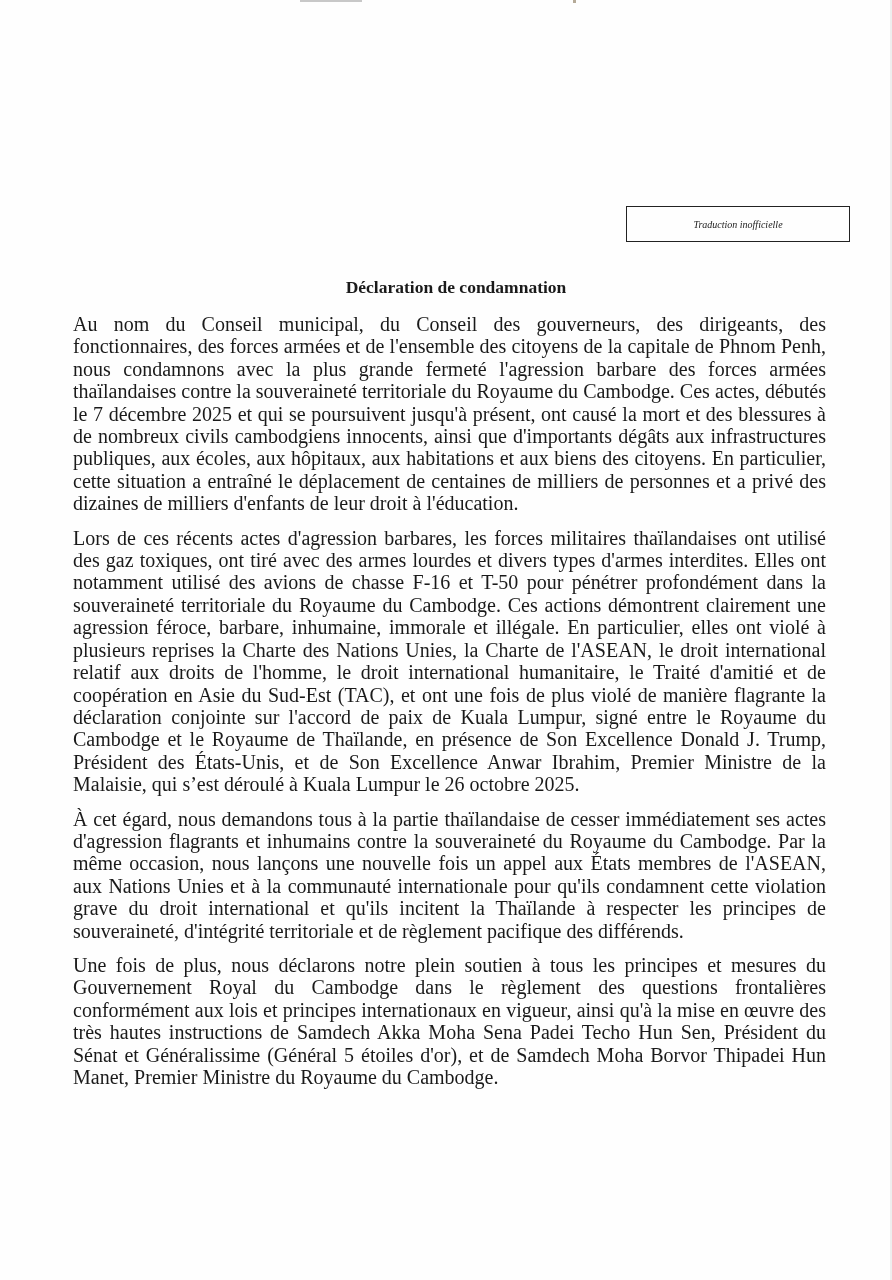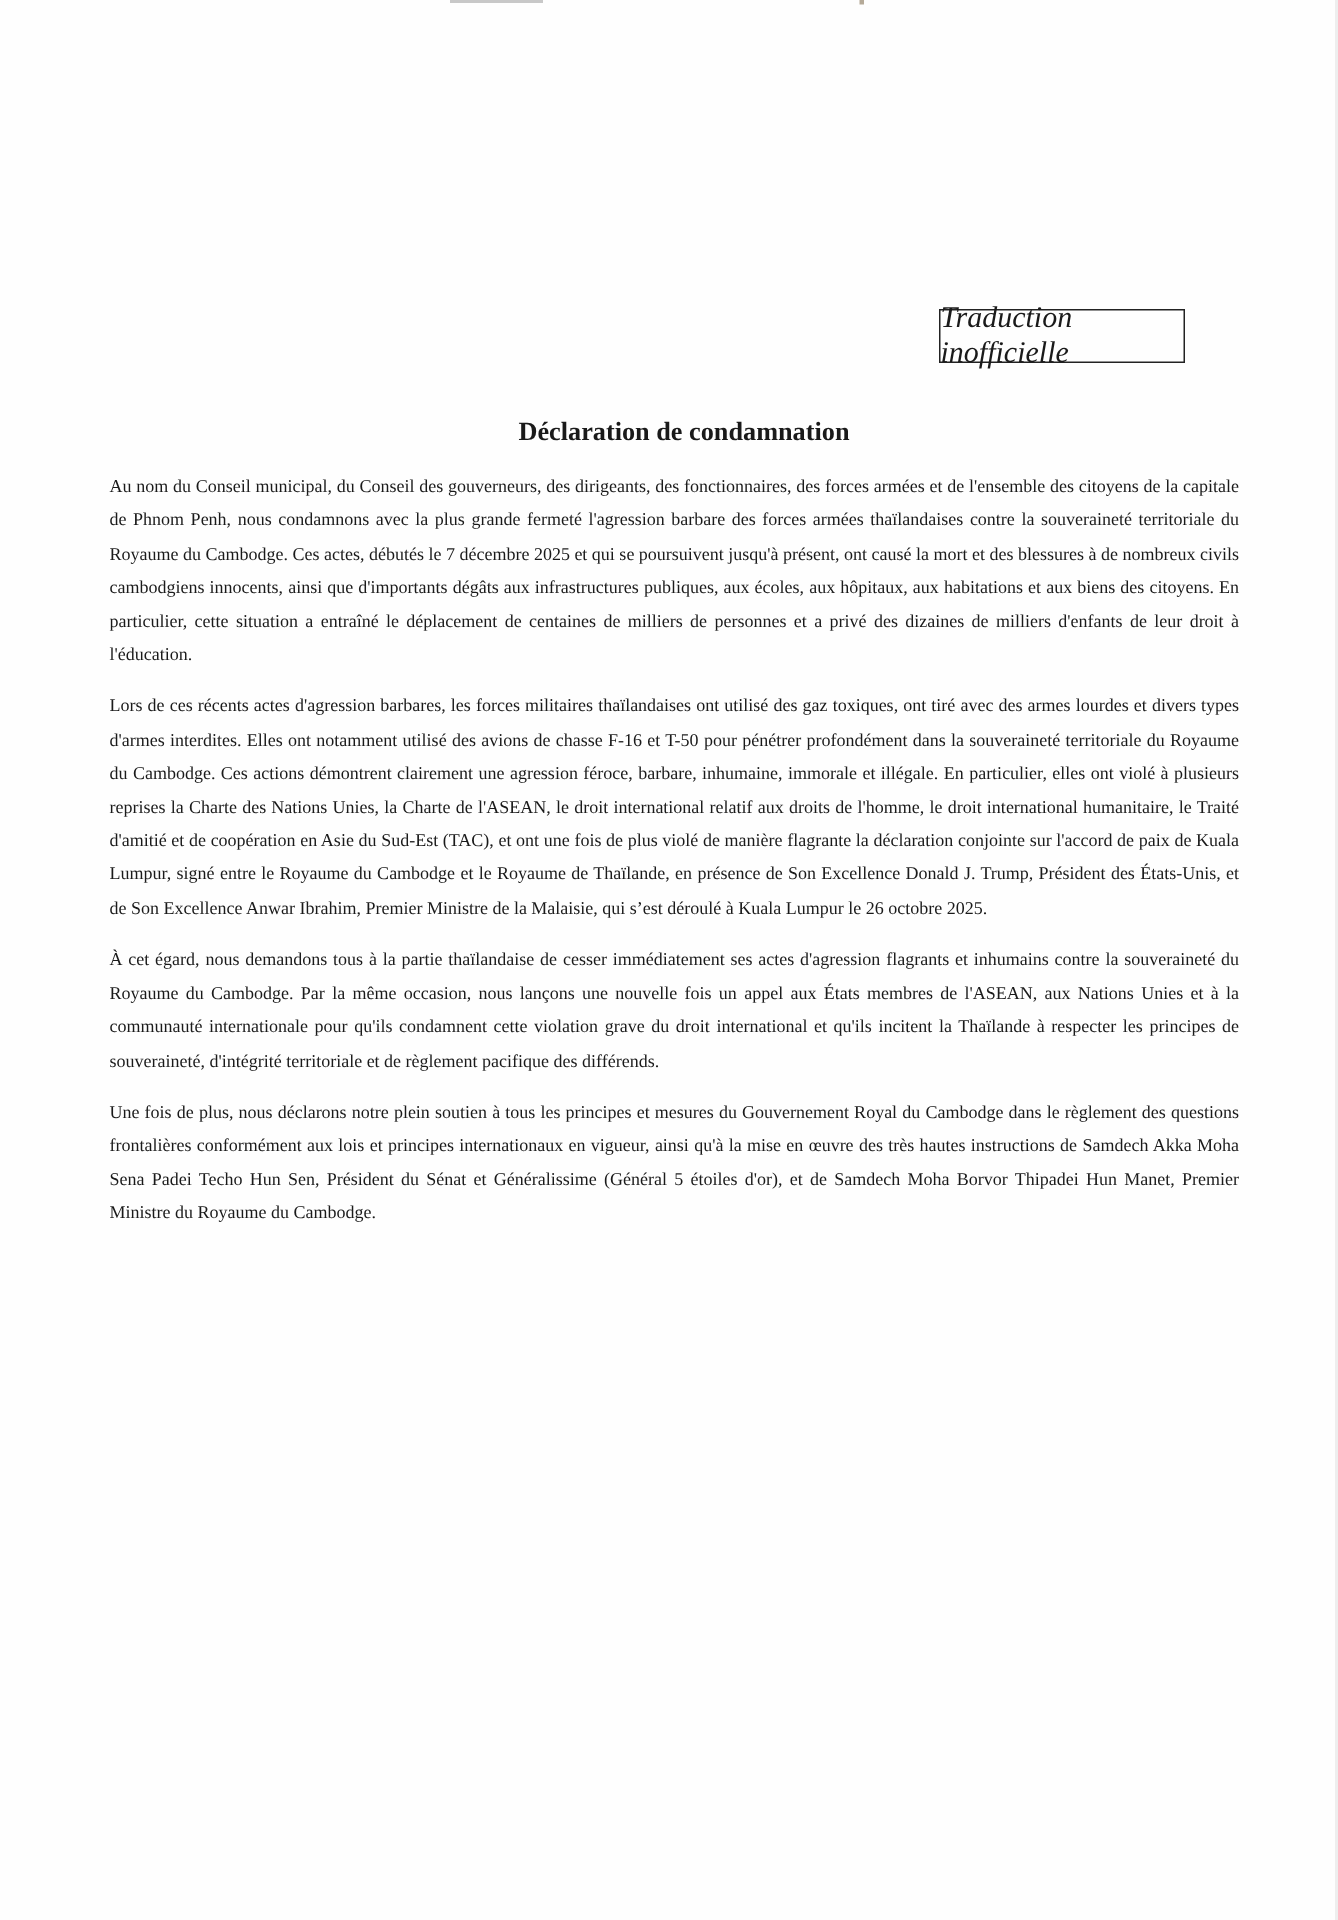--- a/index.html
+++ b/index.html
@@ -19,43 +19,43 @@
       position: absolute; top: 0; left: 573px;
       width: 3px; height: 3px; background: #b5aa98;
     }
     .right-edge {
       position: absolute; top: 0; right: 0;
       width: 2px; height: 1280px; background: #eeeeee;
     }
     .label-box {
       position: absolute;
       left: 626px; top: 206px;
-      width: 164px; height: 36px;
+      width: 224px; height: 36px;
       border: 1.5px solid #222;
       box-sizing: border-box;
       display: flex; align-items: center; justify-content: center;
       font-style: italic;
-      font-size: 20px;
+      font-size: 10px;
     }
     .title {
       position: absolute;
       left: 0; width: 912px;
       top: 277px;
       text-align: center;
       font-weight: bold;
       font-size: 17.5px;
     }
     .content {
       position: absolute;
       left: 73px; top: 313px;
       width: 753px;
     }
     .para {
       margin: 0 0 12px 0;
-      font-size: 12px;
+      font-size: 20px;
       line-height: 22.4px;
       text-align: justify;
     }
   </style>
 </head>
 <body>
 
 <div class="top-mark"></div>
 <div class="top-dot"></div>
 <div class="right-edge"></div>

